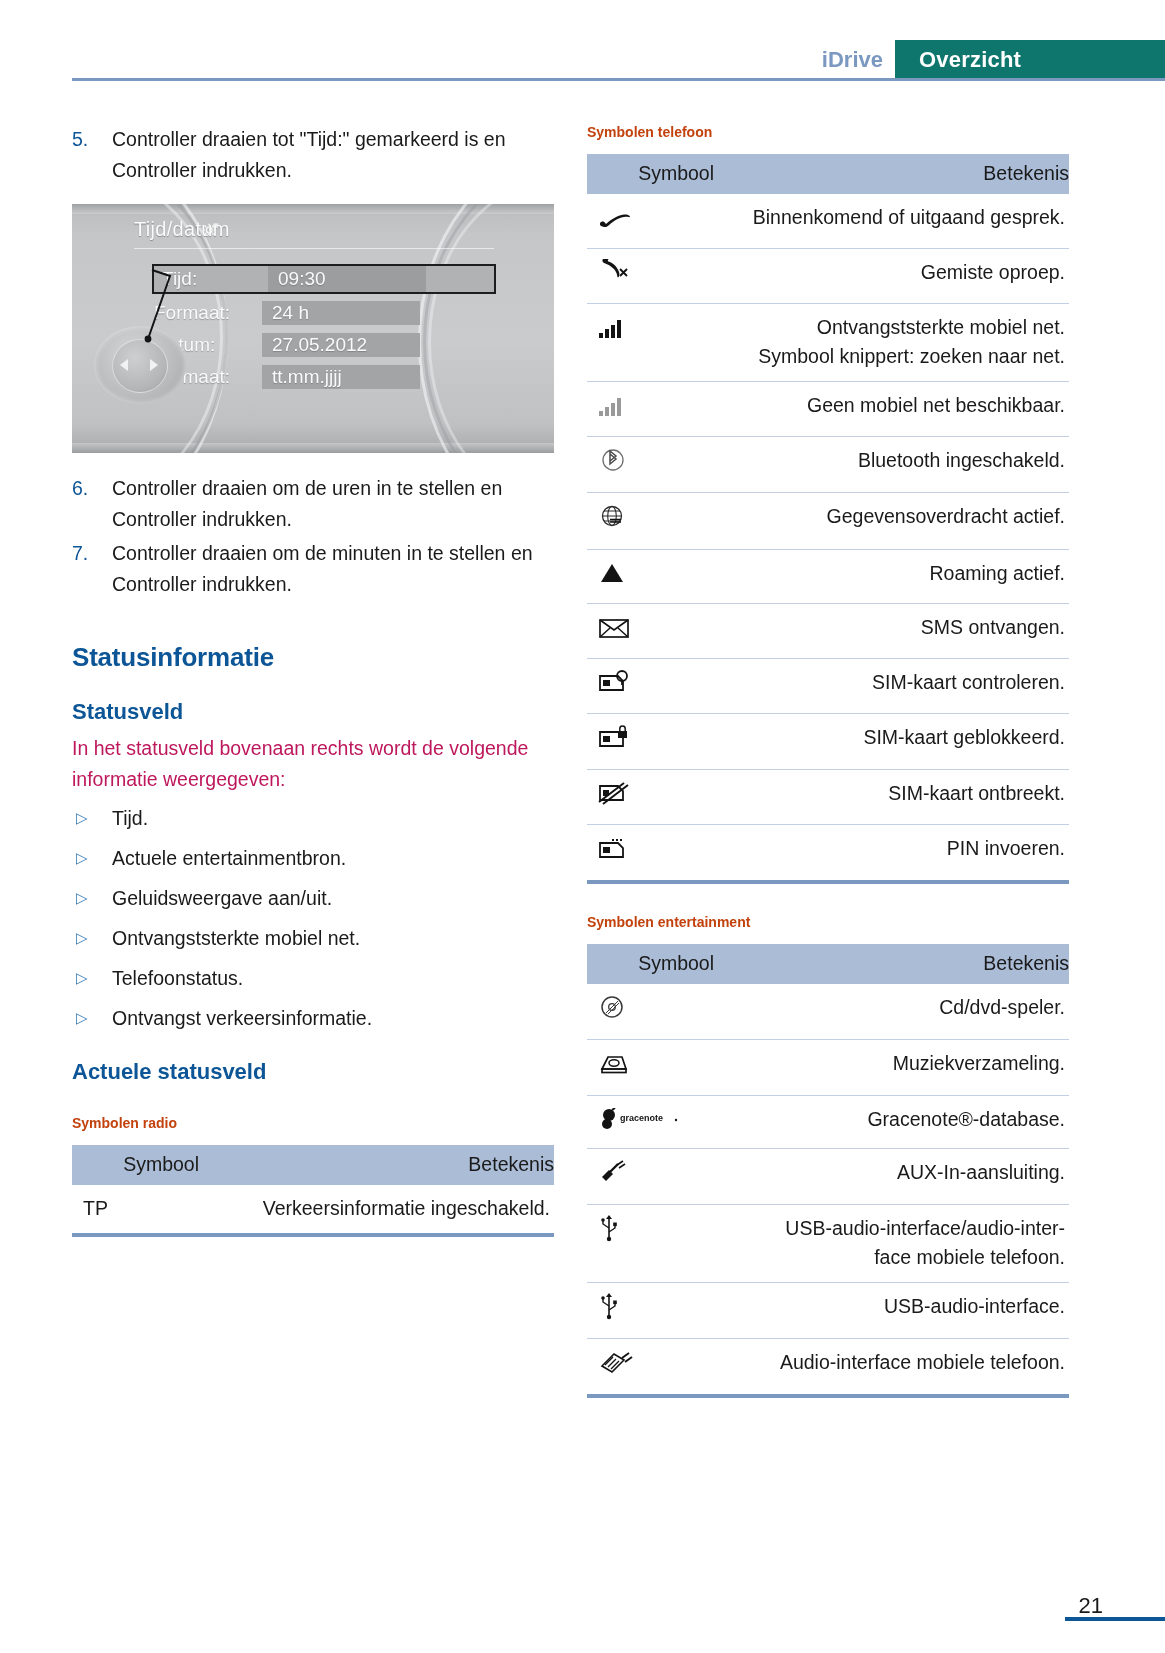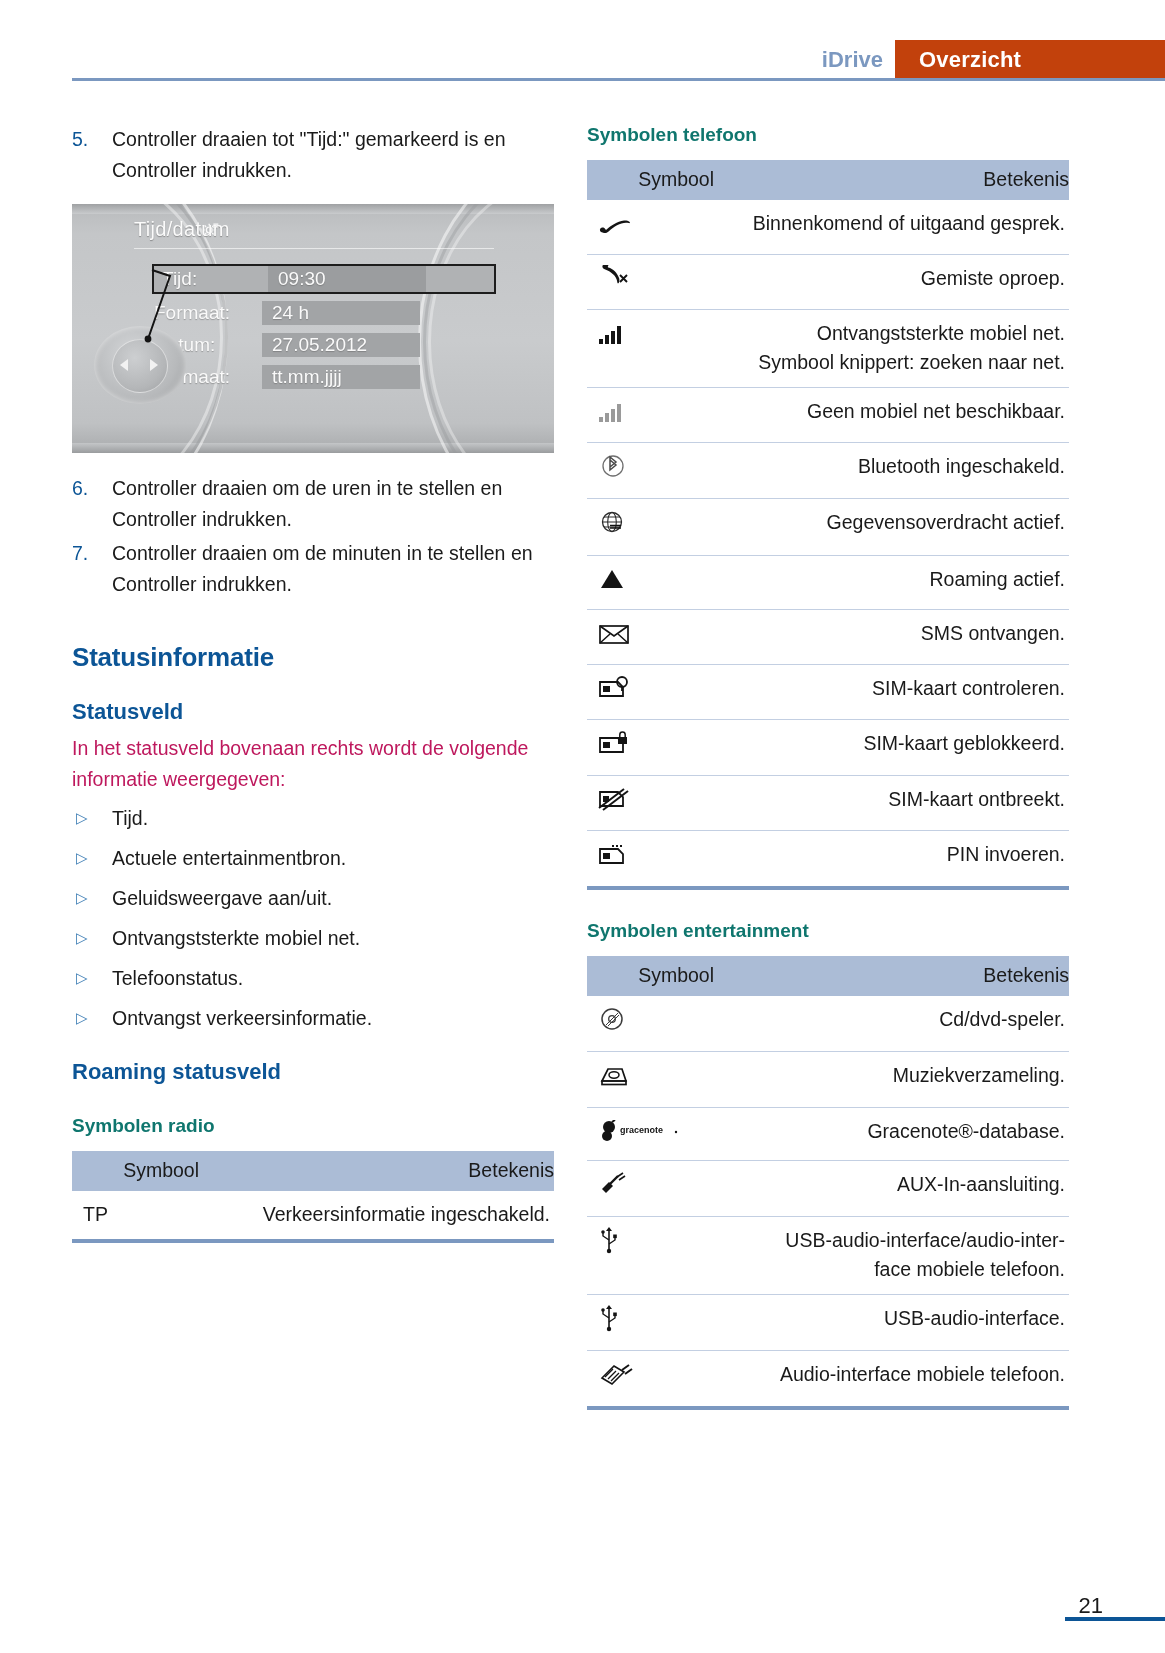--- a/index.html
+++ b/index.html
@@ -38,21 +38,21 @@
     top: 66px;
     height: 3px;
     background: #7b98c0;
   }
   .header-tab-active {
     position: absolute;
     right: 0;
     top: 28px;
     height: 40px;
     min-width: 270px;
-    background: #c2410c;
+    background: #0f766e;
     color: #ffffff;
     font-size: 22px;
     font-weight: bold;
     letter-spacing: 0.2px;
     display: flex;
     align-items: center;
     padding-left: 24px;
     box-sizing: border-box;
   }
   .header-tab-inactive {
@@ -244,22 +244,22 @@
     font-weight: bold;
     letter-spacing: -0.2px;
   }
   h2.h-sub {
     font-size: 22px;
     color: #0c5596;
     margin: 26px 0 8px 0;
     font-weight: bold;
   }
   h3.h-tbl {
-    font-size: 19px;
-    color: #0f766e;
+    font-size: 14px;
+    color: #c2410c;
     margin: 30px 0 14px 0;
     font-weight: bold;
   }
   p.body {
     font-size: 19.5px;
     line-height: 31px;
     margin: 0 0 6px 0;
     color: #be185d;
   }
 
@@ -457,21 +457,21 @@
       <li>
         <span class="bullet-mark">▷</span>
         <span class="bullet-text">Telefoonstatus.</span>
       </li>
       <li>
         <span class="bullet-mark">▷</span>
         <span class="bullet-text">Ontvangst verkeersinformatie.</span>
       </li>
     </ul>
 
-    <h2 class="h-sub">Roaming statusveld</h2>
+    <h2 class="h-sub">Actuele statusveld</h2>
 
     <h3 class="h-tbl">Symbolen radio</h3>
     <table class="symtbl">
       <thead>
         <tr>
           <th class="c-sym">Symbool</th>
           <th class="c-mean">Betekenis</th>
         </tr>
       </thead>
       <tbody>

